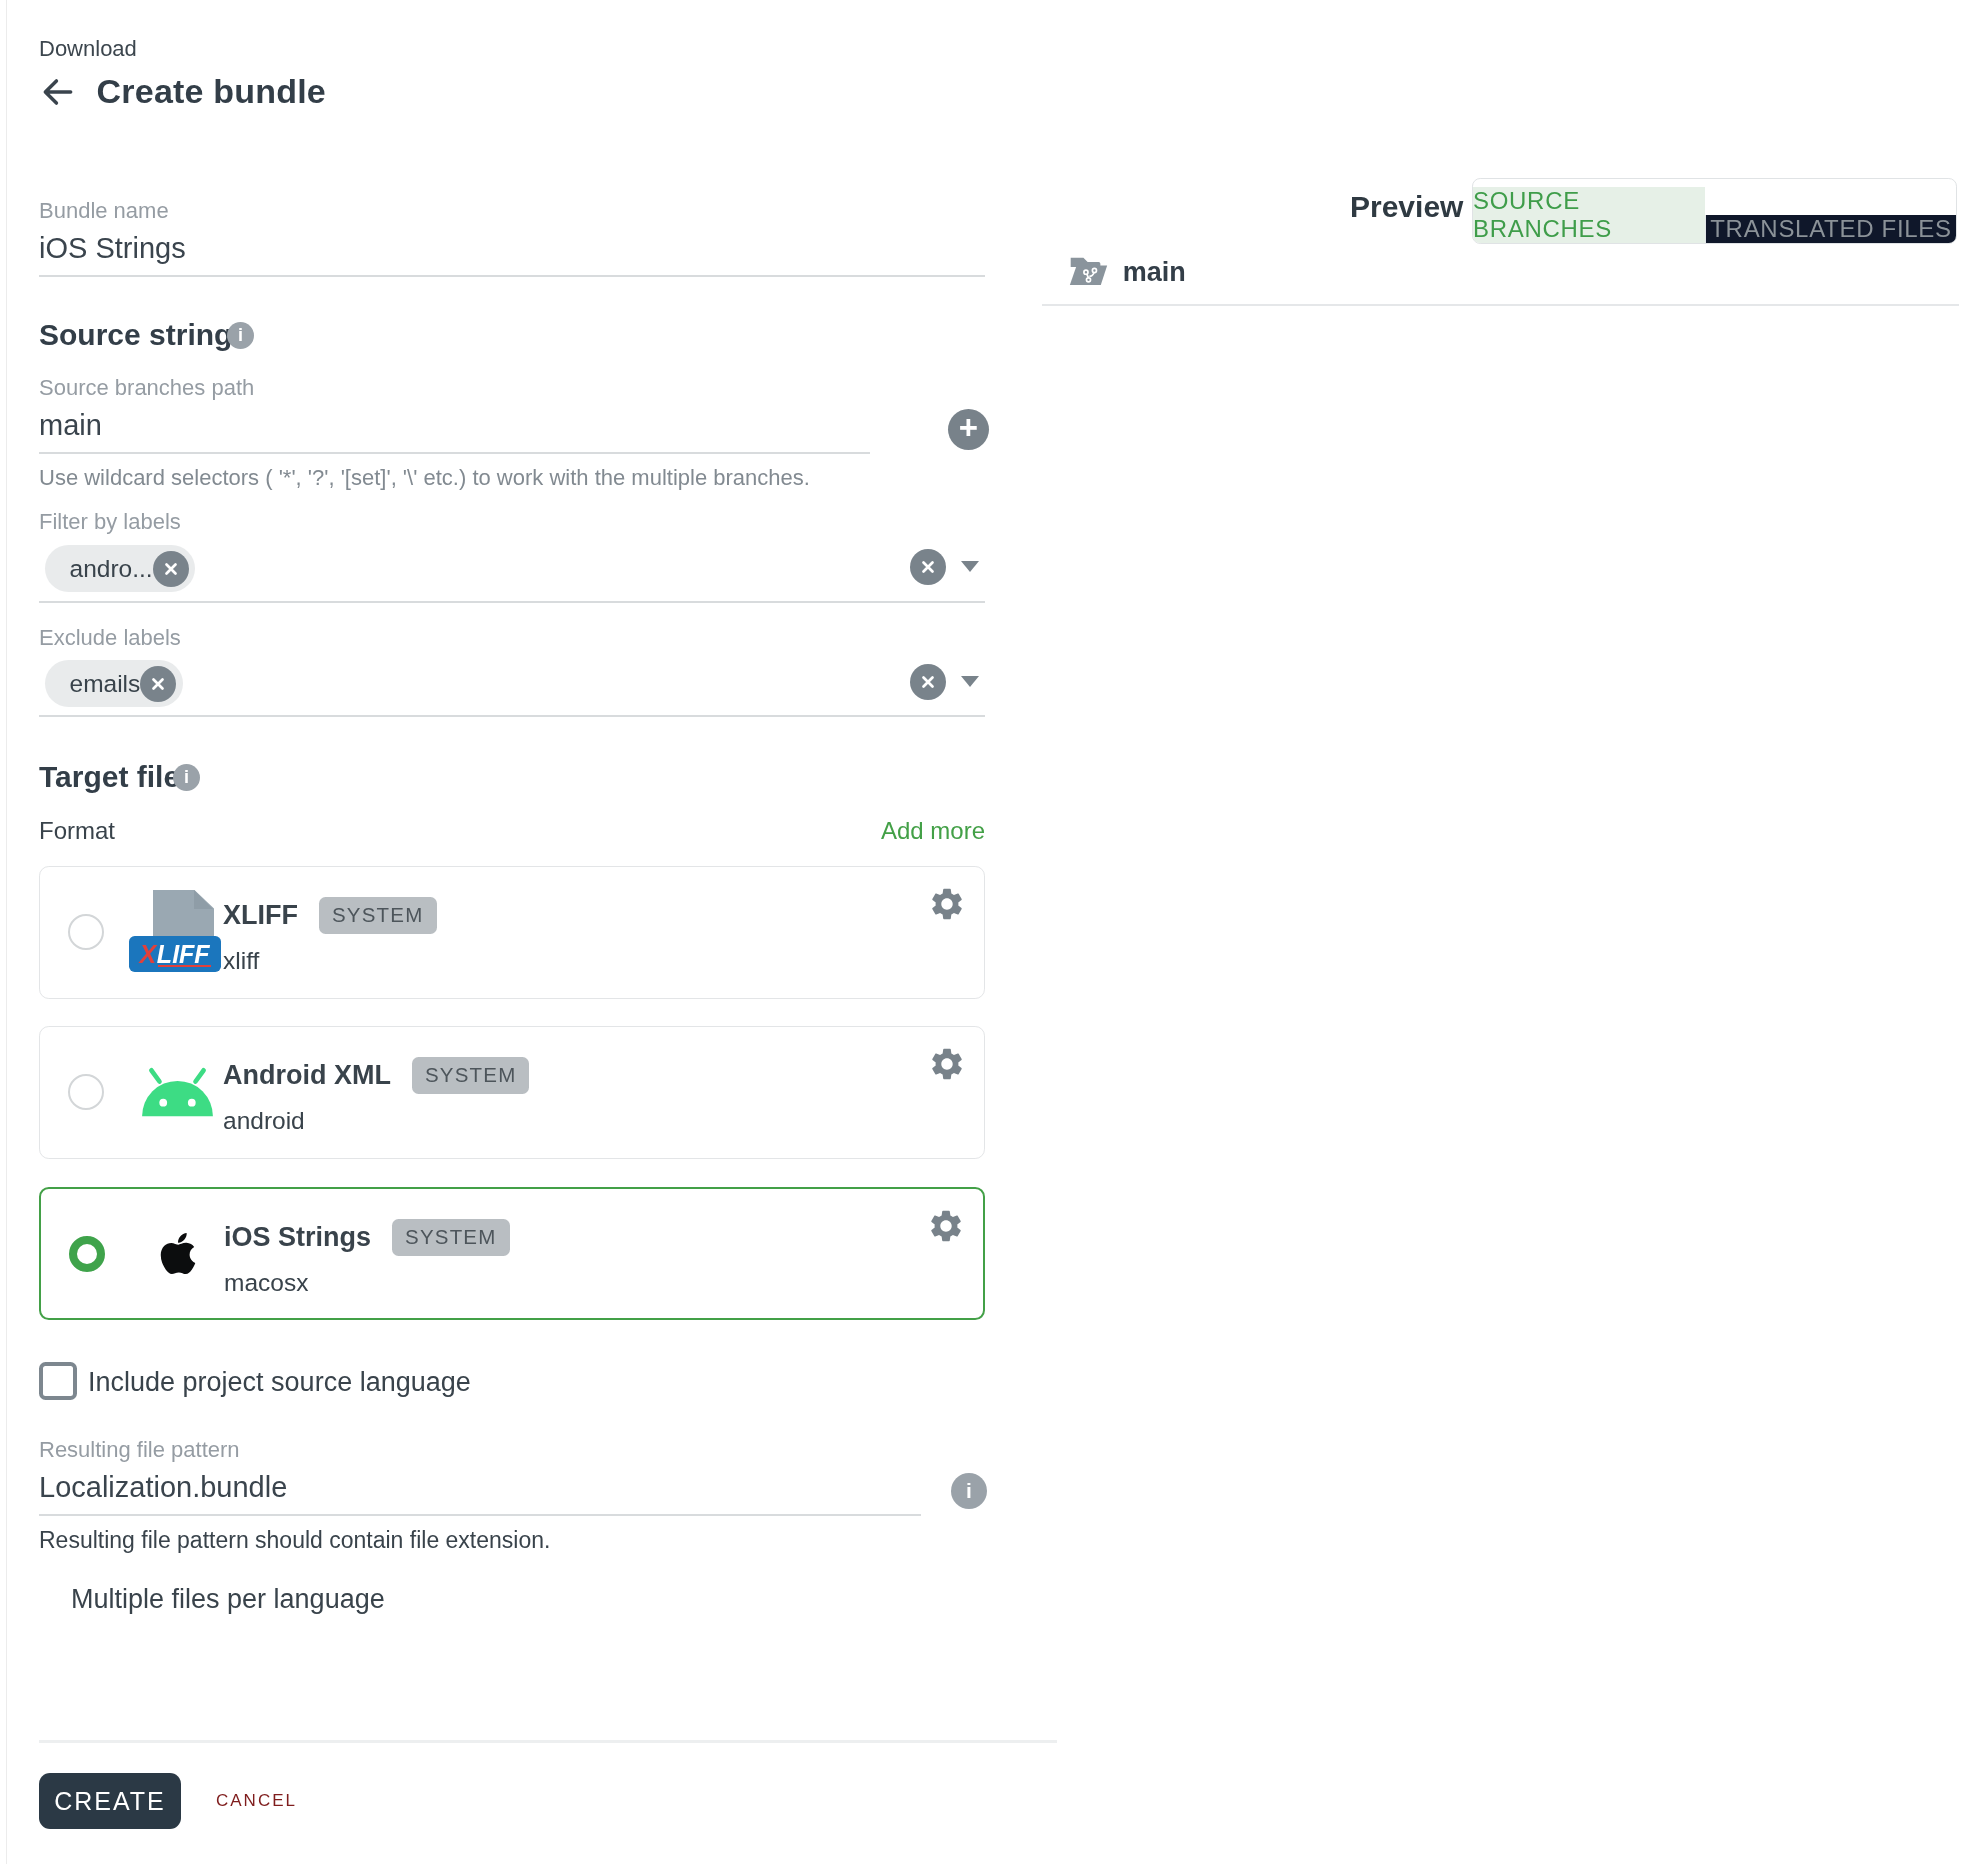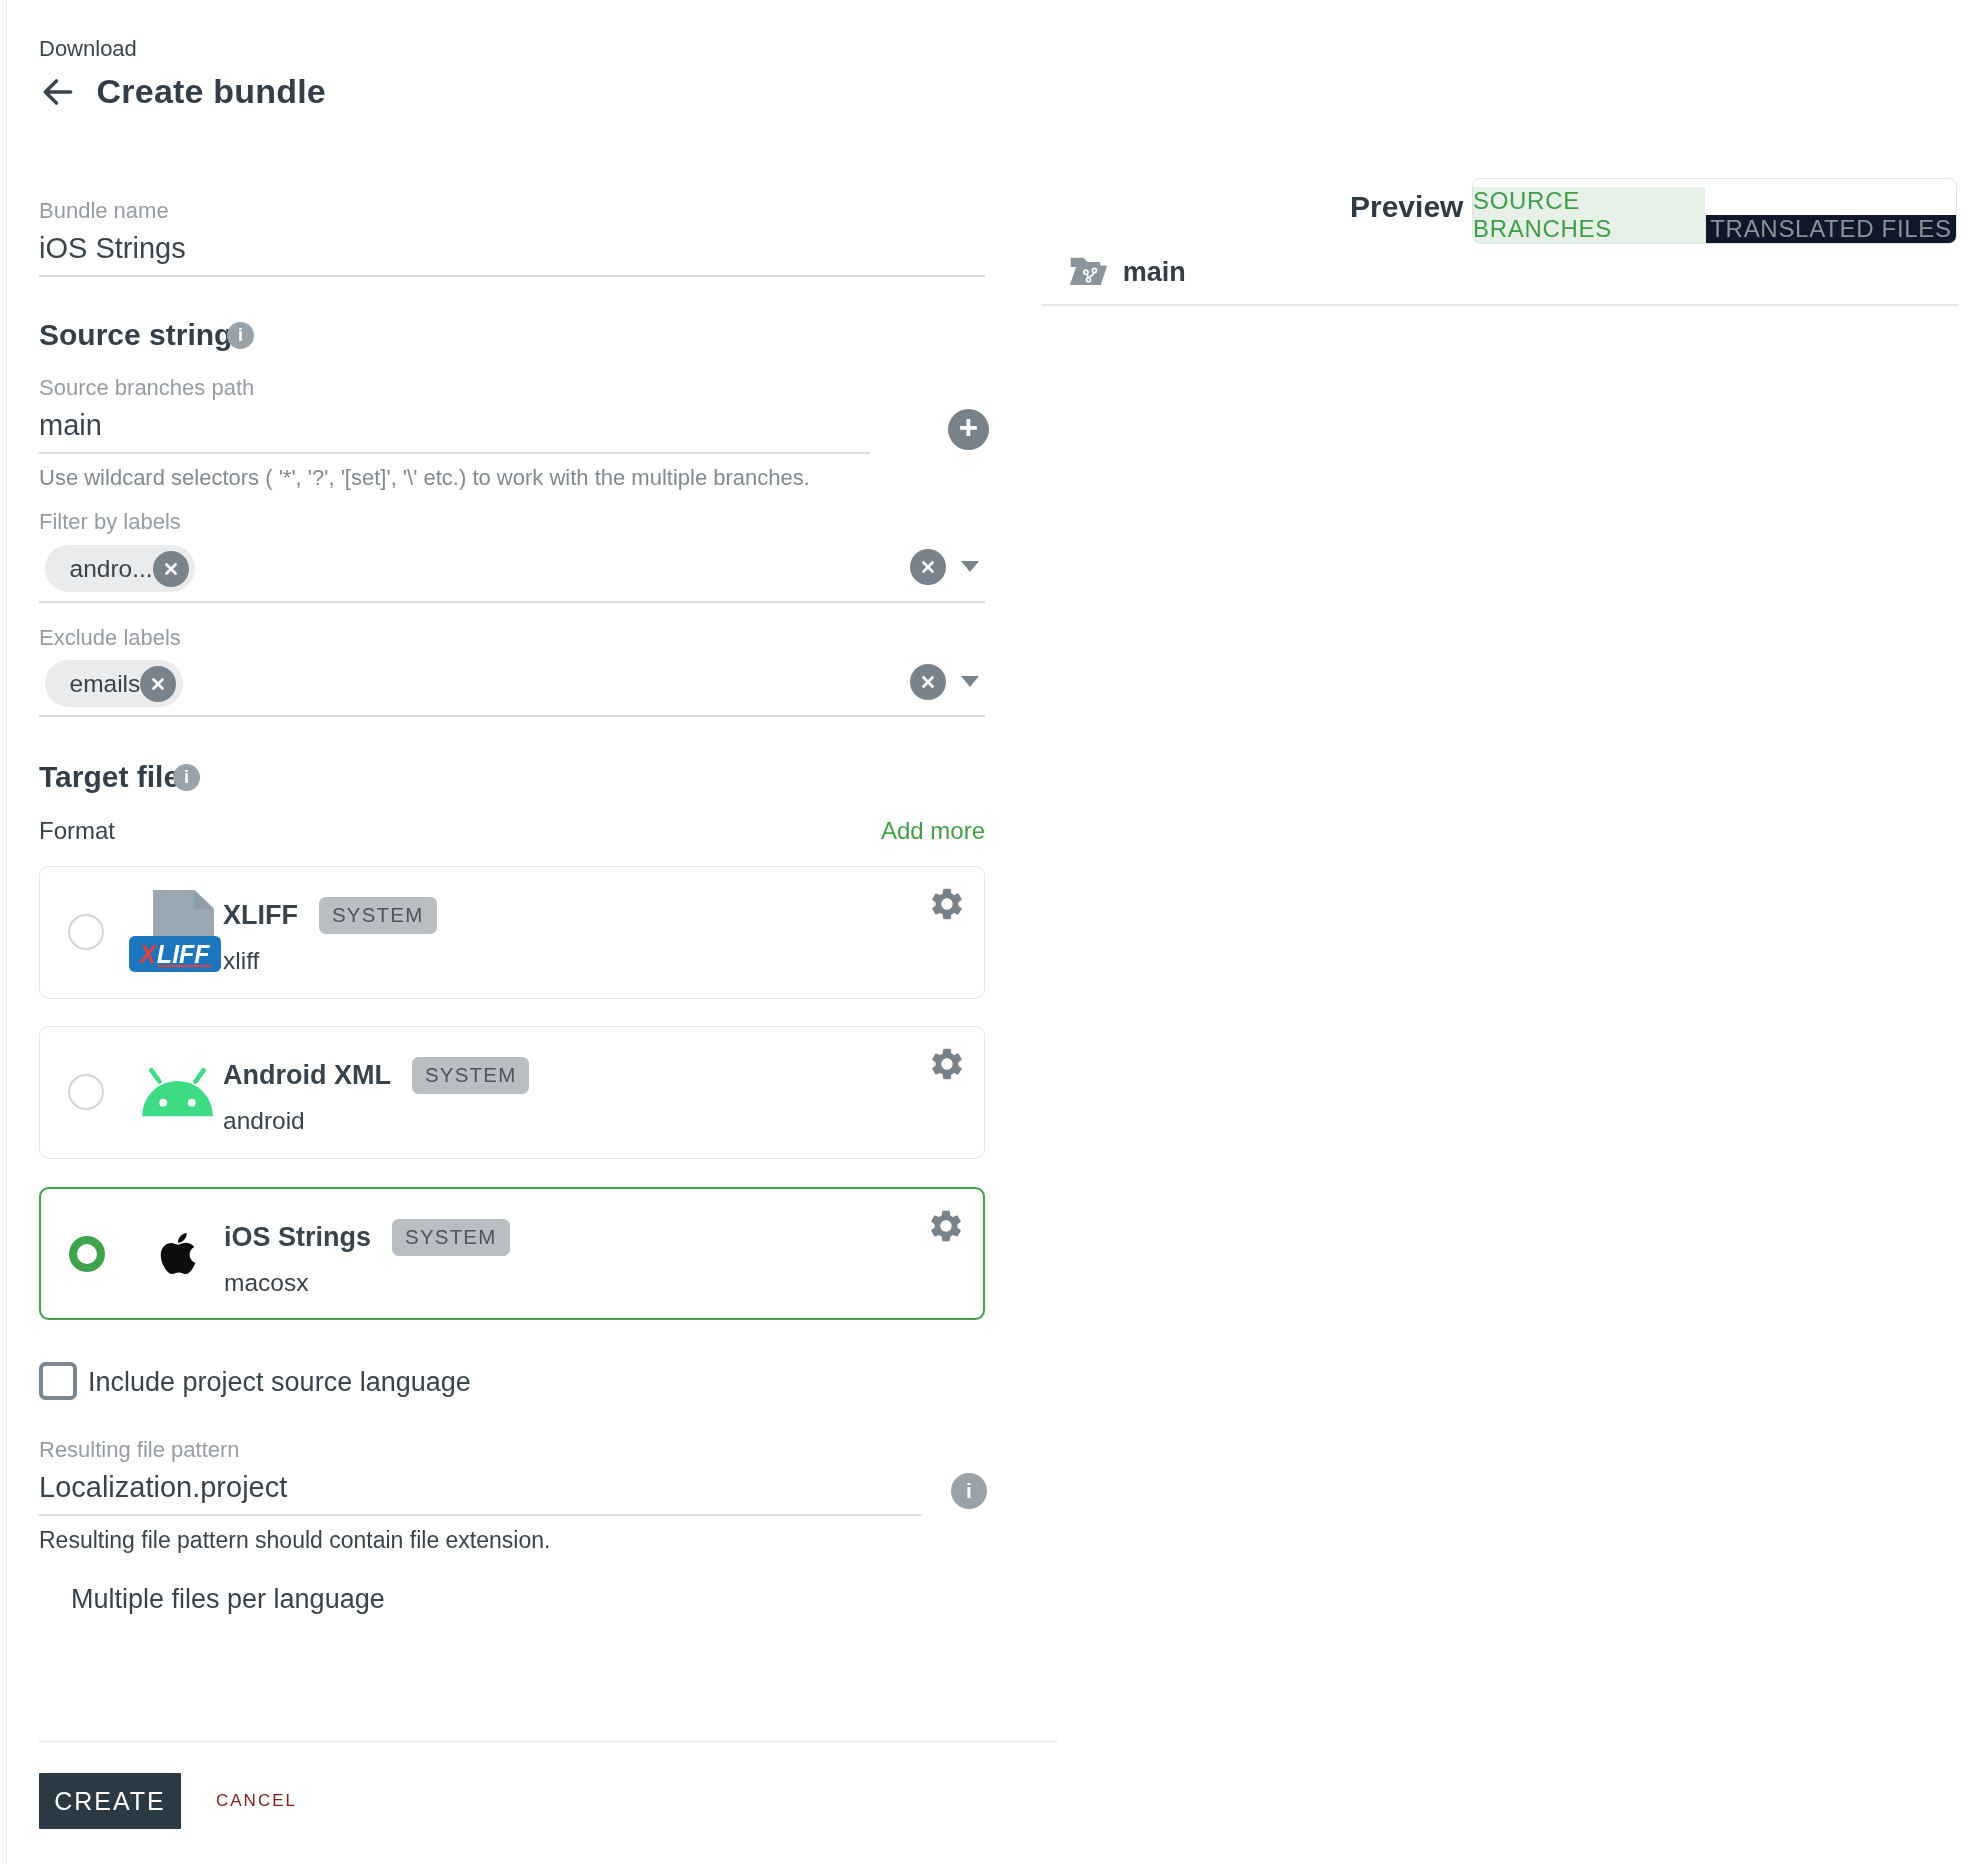--- a/index.html
+++ b/index.html
@@ -83,21 +83,21 @@
   .suggested-wrap{left:39px;top:1527px;width:946px;text-align:right;font-size:23px;color:#39434b;}
   .suggested-ext{color:#43a047;}
 
   .mfpl-heading{left:39px;top:1584px;font-size:27px;color:#39434b;margin-left:32px;}
   .mfpl-body{left:39px;top:1627px;font-size:24px;color:#444e56;line-height:38px;}
 
   .footer-divider{left:39px;top:1740px;width:1018px;height:2.5px;background:#edeff0;}
 
   
   .btn-row{left:39px;top:1772px;display:flex;align-items:center;}
-  .create-btn{width:142px;height:56px;background:#2b3945;color:#fff;border:none;border-radius:1px;
+  .create-btn{width:142px;height:56px;background:#2b3945;color:#fff;border:none;border-radius:11px;
               font-family:"Liberation Sans",sans-serif;font-size:25px;font-weight:500;
               letter-spacing:2px;cursor:pointer;}
   .cancel-btn{margin-left:29px;background:none;border:none;color:#7f1d1d;
               font-family:"Liberation Sans",sans-serif;font-size:17px;font-weight:500;
               letter-spacing:2px;line-height:56px;cursor:pointer;}
 
   
   .preview-label{left:1350px;top:190px;font-size:30px;font-weight:700;color:#2f3a42;}
   .tab-group{left:1472px;top:178px;height:64px;display:flex;border:1.6px solid #e0e3e5;
              border-radius:8.2px;overflow:hidden;box-sizing:content-box;align-items:flex-end;}
@@ -251,21 +251,21 @@
       <svg width="38" height="38" viewBox="0 0 24 24" fill="#78828a">
           <path d="M19.14 12.94c.04-.3.06-.61.06-.94 0-.32-.02-.64-.07-.94l2.03-1.58c.18-.14.23-.41.12-.61l-1.92-3.32c-.12-.22-.37-.29-.59-.22l-2.39.96c-.5-.38-1.03-.7-1.62-.94l-.36-2.54c-.04-.24-.24-.41-.48-.41h-3.84c-.24 0-.43.17-.47.41l-.36 2.54c-.59.24-1.13.57-1.62.94l-2.39-.96c-.22-.08-.47 0-.59.22L2.74 8.87c-.12.21-.08.47.12.61l2.03 1.58c-.05.3-.09.63-.09.94s.02.64.07.94l-2.03 1.58c-.18.14-.23.41-.12.61l1.92 3.32c.12.22.37.29.59.22l2.39-.96c.5.38 1.03.7 1.62.94l.36 2.54c.05.24.24.41.48.41h3.84c.24 0 .44-.17.47-.41l.36-2.54c.59-.24 1.13-.56 1.62-.94l2.39.96c.22.08.47 0 .59-.22l1.92-3.32c.12-.22.07-.47-.12-.61l-2.01-1.58zM12 15.6c-1.98 0-3.6-1.62-3.6-3.6s1.62-3.6 3.6-3.6 3.6 1.62 3.6 3.6-1.62 3.6-3.6 3.6z"></path>
         </svg>
     </div>
   </div>
 
   <div class="checkbox"></div>
   <div class="checkbox-label">Include project source language</div>
 
   <div class="abs field-label" style="left:39px;top:1437px;">Resulting file pattern</div>
-  <div class="abs field-value" style="left:39px;top:1471px;">Localization.project</div>
+  <div class="abs field-value" style="left:39px;top:1471px;">Localization.bundle</div>
   <div class="abs underline" style="left:39px;top:1514px;width:882px;"></div>
   <div class="abs info-icon" style="left:951px;top:1473px;width:36px;height:36px;font-size:21px;">i</div>
 
   <div class="abs helper-left">Resulting file pattern should contain file extension.</div>
 
   <div class="abs mfpl-heading">Multiple files per language</div>
 
   <div class="abs footer-divider"></div>
 
   <div class="abs btn-row">

